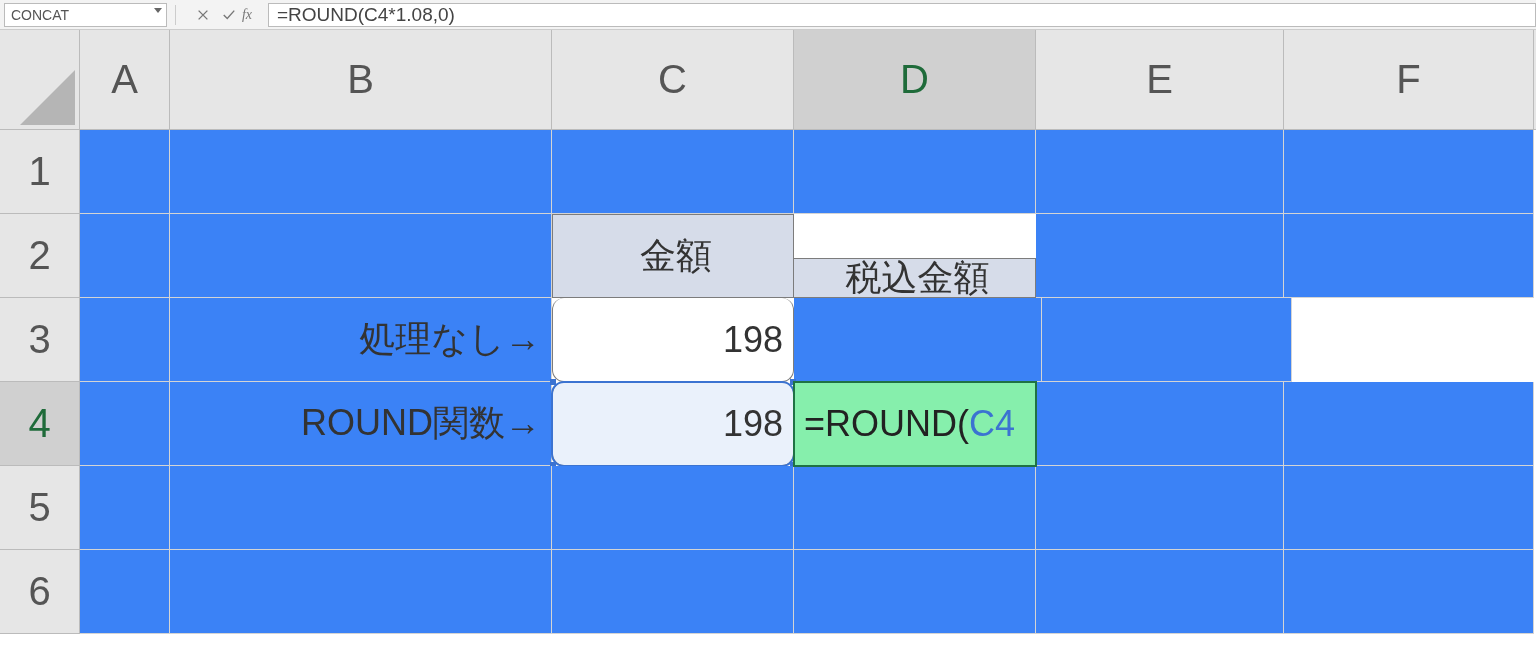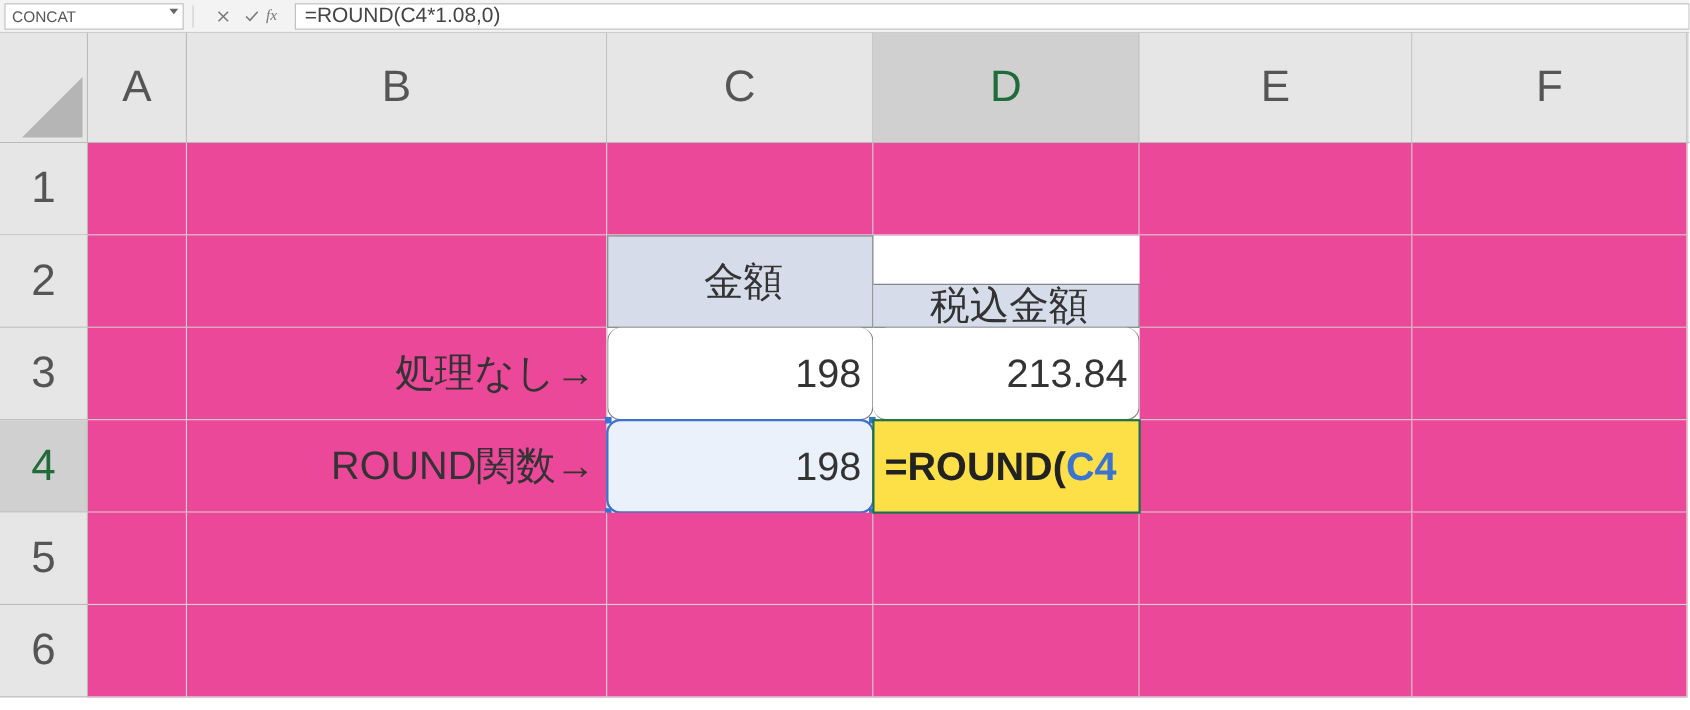--- a/index.html
+++ b/index.html
@@ -125,21 +125,21 @@
     color: #1f6b3a;
   }
   .cell {
     border-right: 1px solid #d4d4d4;
     border-bottom: 1px solid #d4d4d4;
     display: flex;
     align-items: center;
     padding: 0 10px;
     font-size: 36px;
     color: #333;
-    background: #ec4899;
+    background: #3b82f6;
     position: relative;
   }
   .cell.right { justify-content: flex-end; }
   .cell.center { justify-content: center; }
   
   .cA { width: 90px; }
   .cB { width: 382px; }
   .cC { width: 242px; }
   .cD { width: 242px; }
   .cE { width: 248px; }
@@ -183,22 +183,21 @@
   
   .cell.editing {
     outline: 2px solid #1f7244;
     outline-offset: -1px;
     justify-content: flex-start;
     font-family: "Segoe UI", sans-serif;
     font-size: 36px;
     overflow: visible;
     white-space: nowrap;
     z-index: 2;
-    background:#fde047;
-    font-weight:bold;
+    background:#86efac;
   }
   .editing .ref { color:#3b73d1; }
   .editing .txt { color:#222; }
 </style>
 </head>
 <body>
 
 <div class="formula-bar">
   <div class="name-box">
     <span>CONCAT</span>
@@ -254,21 +253,20 @@
       <div class="cell cD center tbl-head rightb">税込金額</div>
       <div class="cell cE"></div>
       <div class="cell cF"></div>
     </div>
 
     <div class="row">
       <div class="row-h">3</div>
       <div class="cell cA"></div>
       <div class="cell cB right">処理なし→</div>
       <div class="cell cC right tbl-cell leftb">198</div>
-      <div class="cell cD right tbl-cell">213.84</div>
       <div class="cell cE"></div>
       <div class="cell cF"></div>
     </div>
 
     <div class="row">
       <div class="row-h active">4</div>
       <div class="cell cA"></div>
       <div class="cell cB right">ROUND関数→</div>
       <div class="cell cC right refC4 tbl-cell leftb">
         <span>198</span>

